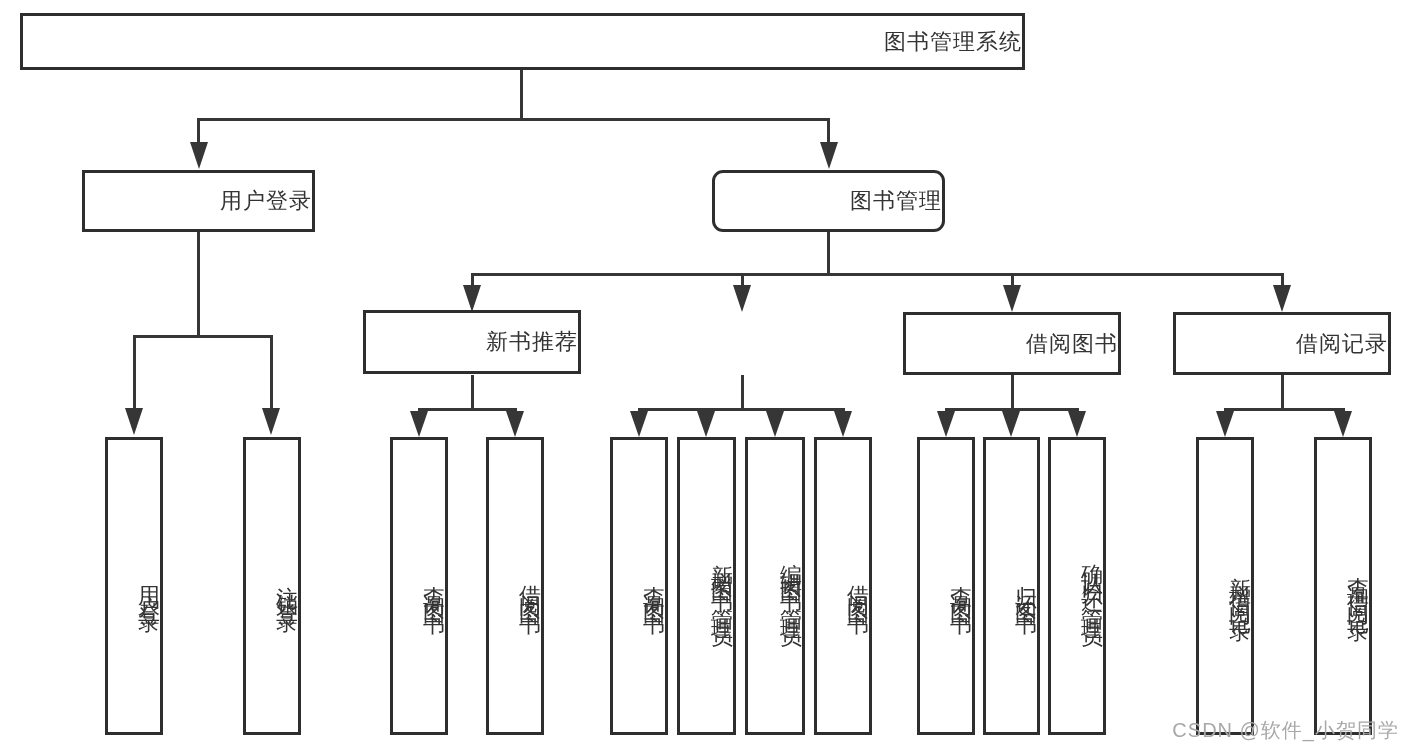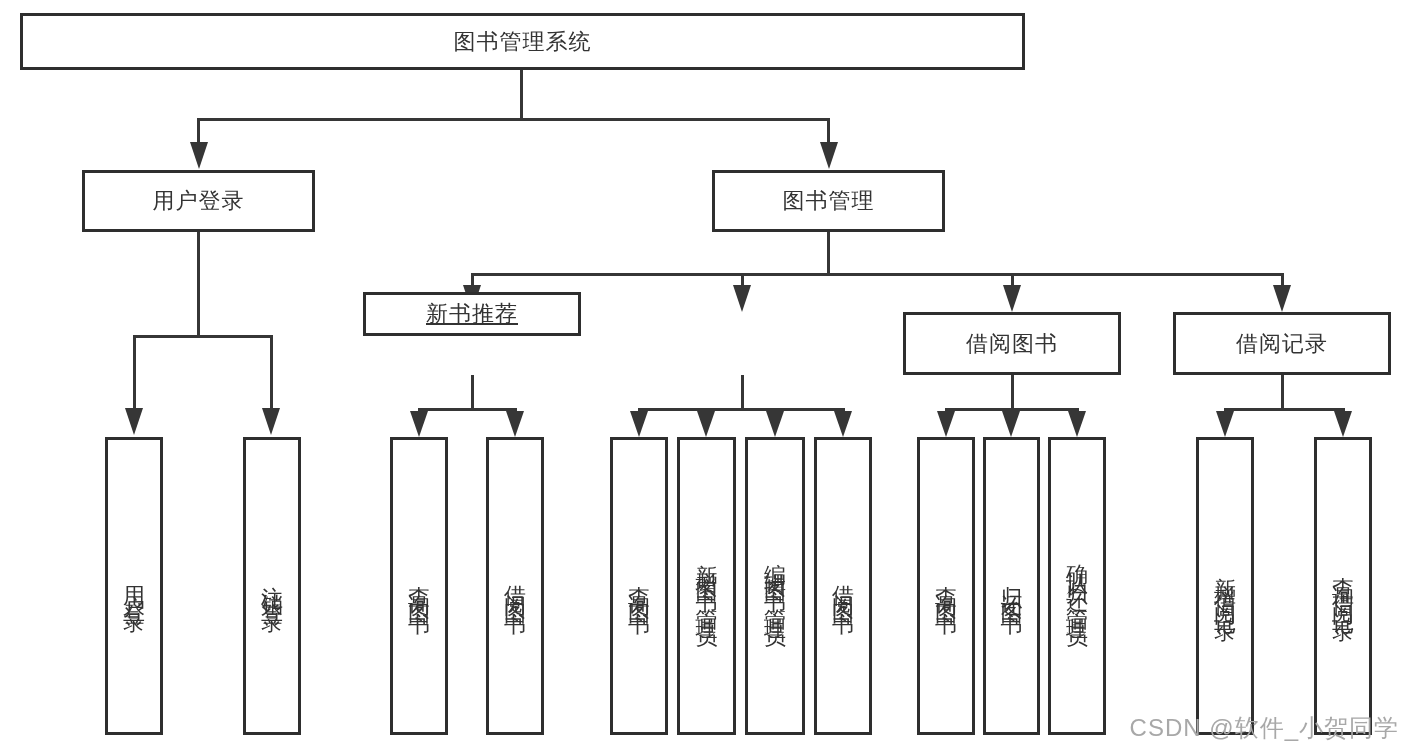--- a/index.html
+++ b/index.html
@@ -2,39 +2,39 @@
 <html><head>
 <meta charset="utf-8">
 <style>
   html,body{margin:0;padding:0;background:#ffffff;}
   #stage{
     position:relative;width:1405px;height:747px;background:#ffffff;overflow:hidden;
     font-family:"Liberation Sans","DejaVu Sans",sans-serif;color:#333333;
   }
   .box{
     position:absolute;box-sizing:border-box;background:#ffffff;
-    border:3px solid #2e2e2e;display:flex;align-items:center;justify-content:center;
+    border:3px solid #2e2e2e;display:flex;align-items:center;justify-content:flex-end;
     z-index:2;
   }
   .hlabel{
     font-size:22px;letter-spacing:1px;color:#333333;white-space:nowrap;
   }
   .vlabel{
     writing-mode:vertical-rl;text-orientation:mixed;
     font-size:22px;letter-spacing:9px;color:#333333;line-height:1;
   }
   .hline,.vline{position:absolute;background:#363636;z-index:1;}
   .arrow{
     position:absolute;width:0;height:0;z-index:1;
     border-left:9px solid transparent;border-right:9px solid transparent;
     border-top:26px solid #363636;
   }
   .arrow.l27{border-top-width:27px;}
   .watermark{
-    position:absolute;right:6px;bottom:3px;font-size:24px;color:#a8a8a8;
+    position:absolute;right:6px;bottom:3px;font-size:20px;color:#a8a8a8;
     letter-spacing:1px;z-index:3;white-space:nowrap;
   }
 </style>
 </head>
 <body>
 
 <div id="stage">
 
   <div class="box" style="left:20px;top:13px;width:1005px;height:57px;">
     <span class="hlabel">图书管理系统</span>
@@ -43,21 +43,21 @@
   <div class="vline" style="left:520px;top:70px;width:3px;height:51px;"></div>
   <div class="hline" style="left:197px;top:118px;width:633px;height:3px;"></div>
   <div class="vline" style="left:197px;top:118px;width:3px;height:25px;"></div>
   <div class="arrow l27" style="left:190px;top:142px;"></div>
   <div class="vline" style="left:827px;top:118px;width:3px;height:25px;"></div>
   <div class="arrow l27" style="left:820px;top:142px;"></div>
 
   <div class="box" style="left:82px;top:170px;width:233px;height:62px;">
     <span class="hlabel">用户登录</span>
   </div>
-  <div class="box" style="left:712px;top:170px;width:233px;height:62px;">
+  <div class="box" style="left:712px;top:170px;width:233px;height:62px;border-radius:11px;">
     <span class="hlabel">图书管理</span>
   </div>
 
   <div class="vline" style="left:197px;top:232px;width:3px;height:106px;"></div>
   <div class="hline" style="left:133px;top:335px;width:140px;height:3px;"></div>
   <div class="vline" style="left:133px;top:335px;width:3px;height:73px;"></div>
   <div class="arrow l27" style="left:125px;top:408px;"></div>
   <div class="vline" style="left:270px;top:335px;width:3px;height:73px;"></div>
   <div class="arrow l27" style="left:262px;top:408px;"></div>
 
@@ -65,21 +65,21 @@
   <div class="hline" style="left:471px;top:273px;width:813px;height:3px;"></div>
   <div class="vline" style="left:471px;top:276px;width:3px;height:9px;"></div>
   <div class="arrow l27" style="left:463px;top:285px;"></div>
   <div class="vline" style="left:741px;top:276px;width:3px;height:9px;"></div>
   <div class="arrow l27" style="left:733px;top:285px;"></div>
   <div class="vline" style="left:1011px;top:276px;width:3px;height:9px;"></div>
   <div class="arrow l27" style="left:1003px;top:285px;"></div>
   <div class="vline" style="left:1281px;top:276px;width:3px;height:9px;"></div>
   <div class="arrow l27" style="left:1273px;top:285px;"></div>
 
-  <div class="box" style="left:363px;top:292px;width:218px;height:44px;text-decoration:underline;">
+  <div class="box" style="left:363px;top:310px;width:218px;height:64px;">
     <span class="hlabel">新书推荐</span>
   </div>
   <div class="box" style="left:903px;top:312px;width:218px;height:63px;">
     <span class="hlabel">借阅图书</span>
   </div>
   <div class="box" style="left:1173px;top:312px;width:218px;height:63px;">
     <span class="hlabel">借阅记录</span>
   </div>
 
   <div class="vline" style="left:471px;top:375px;width:3px;height:36px;"></div>

